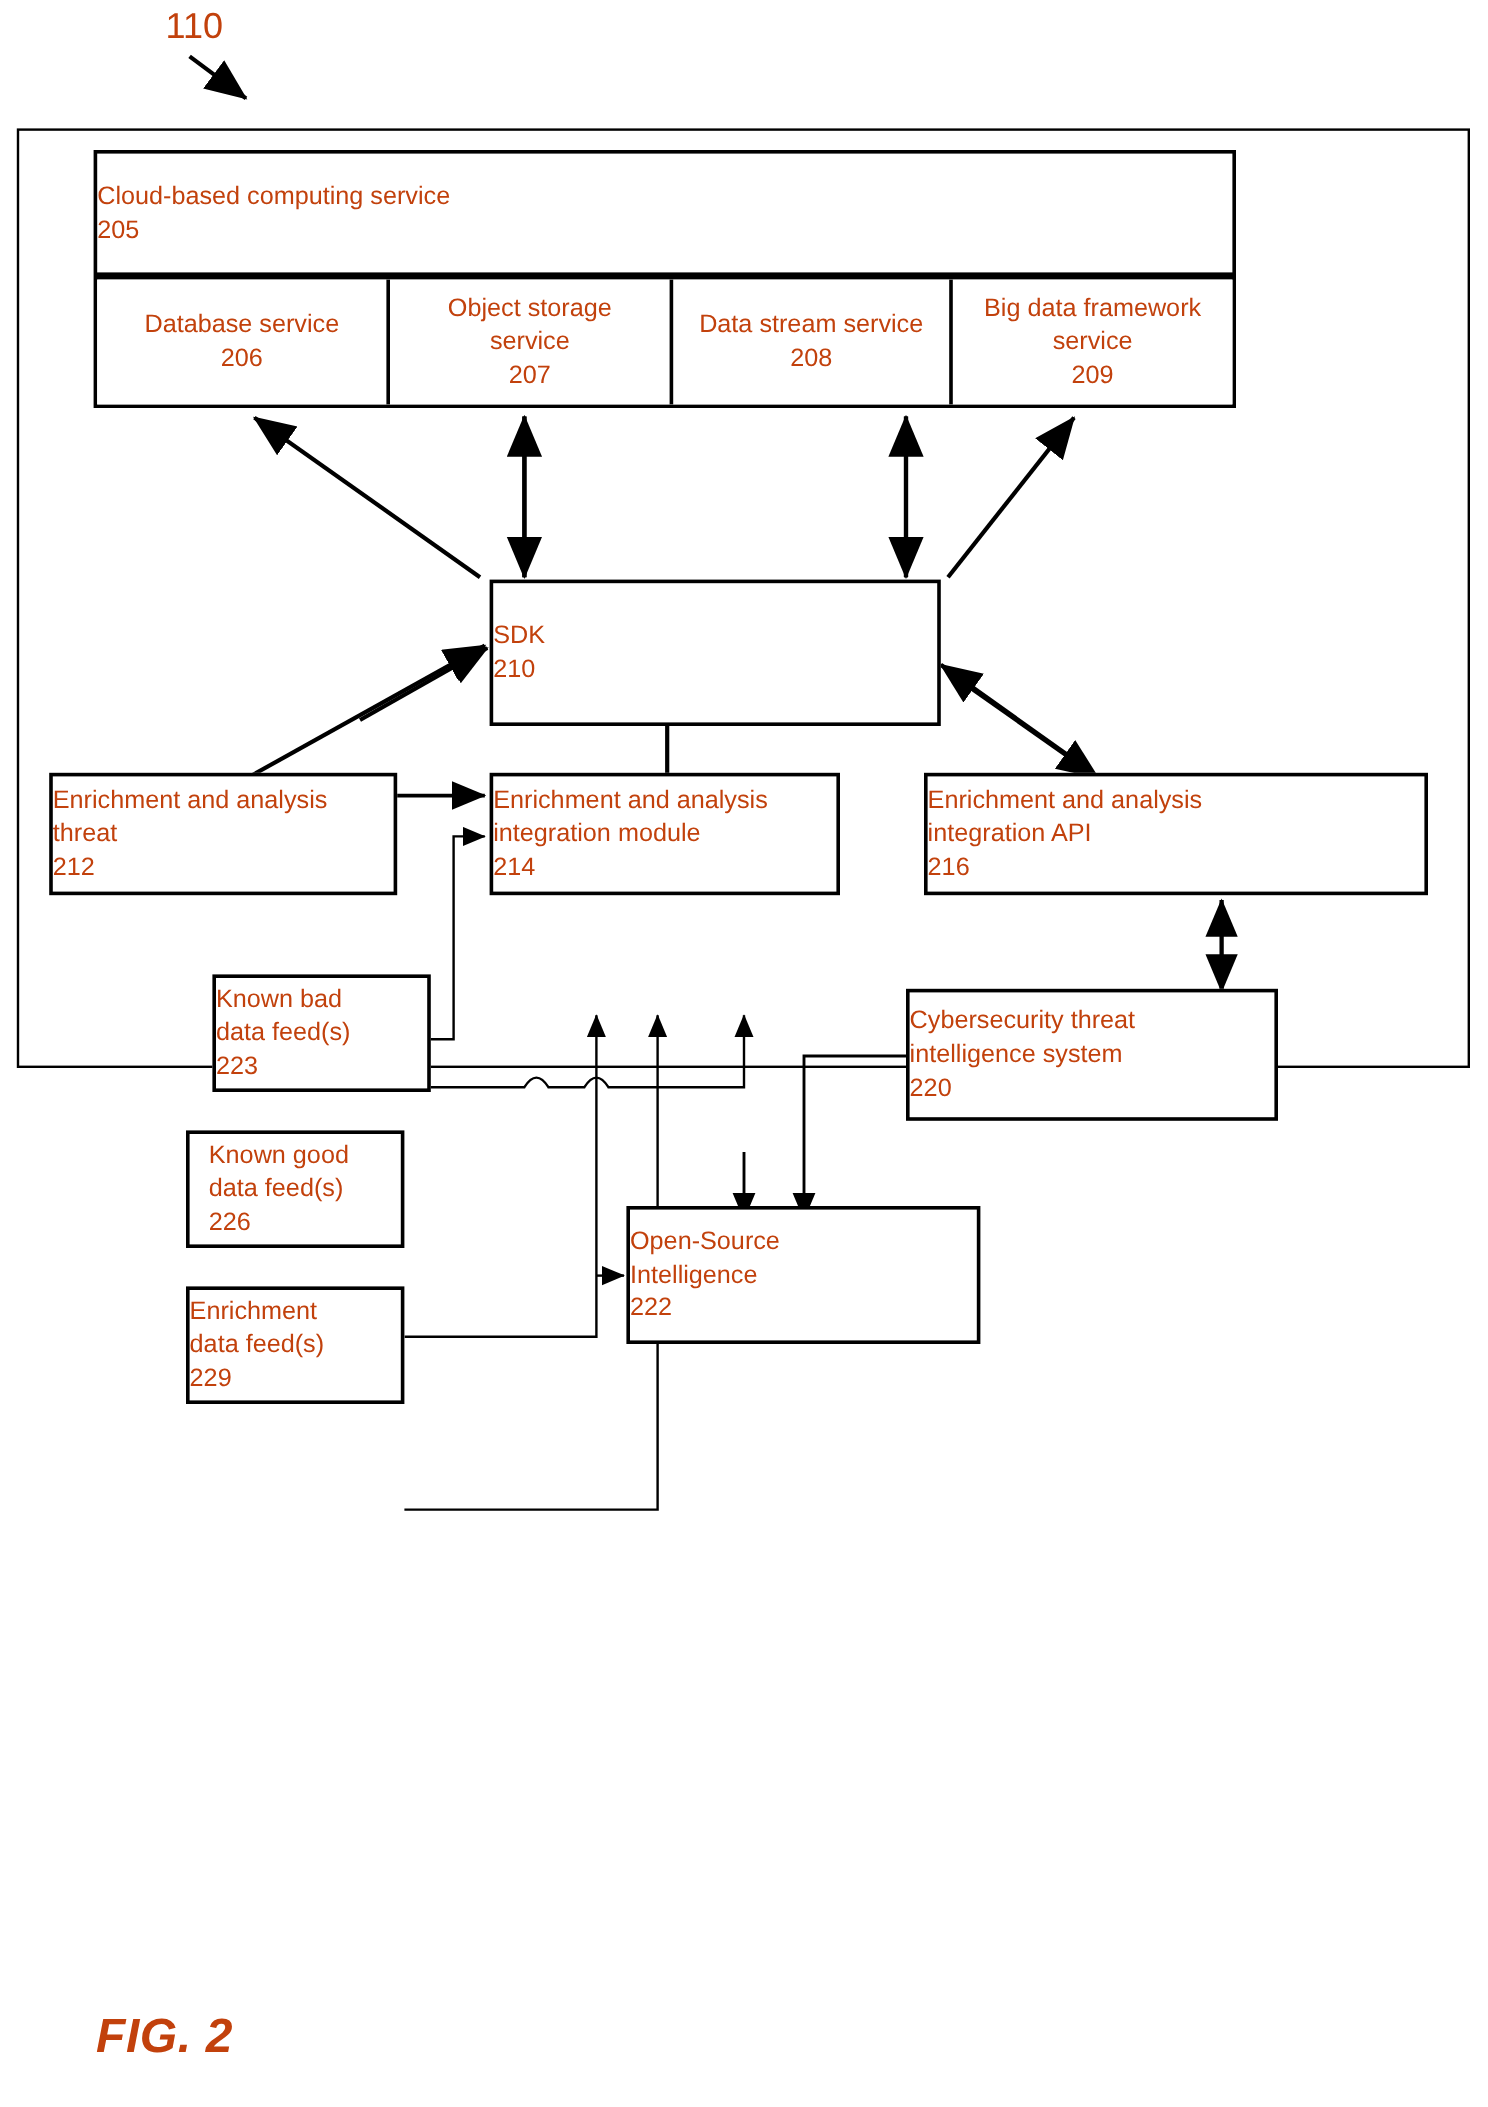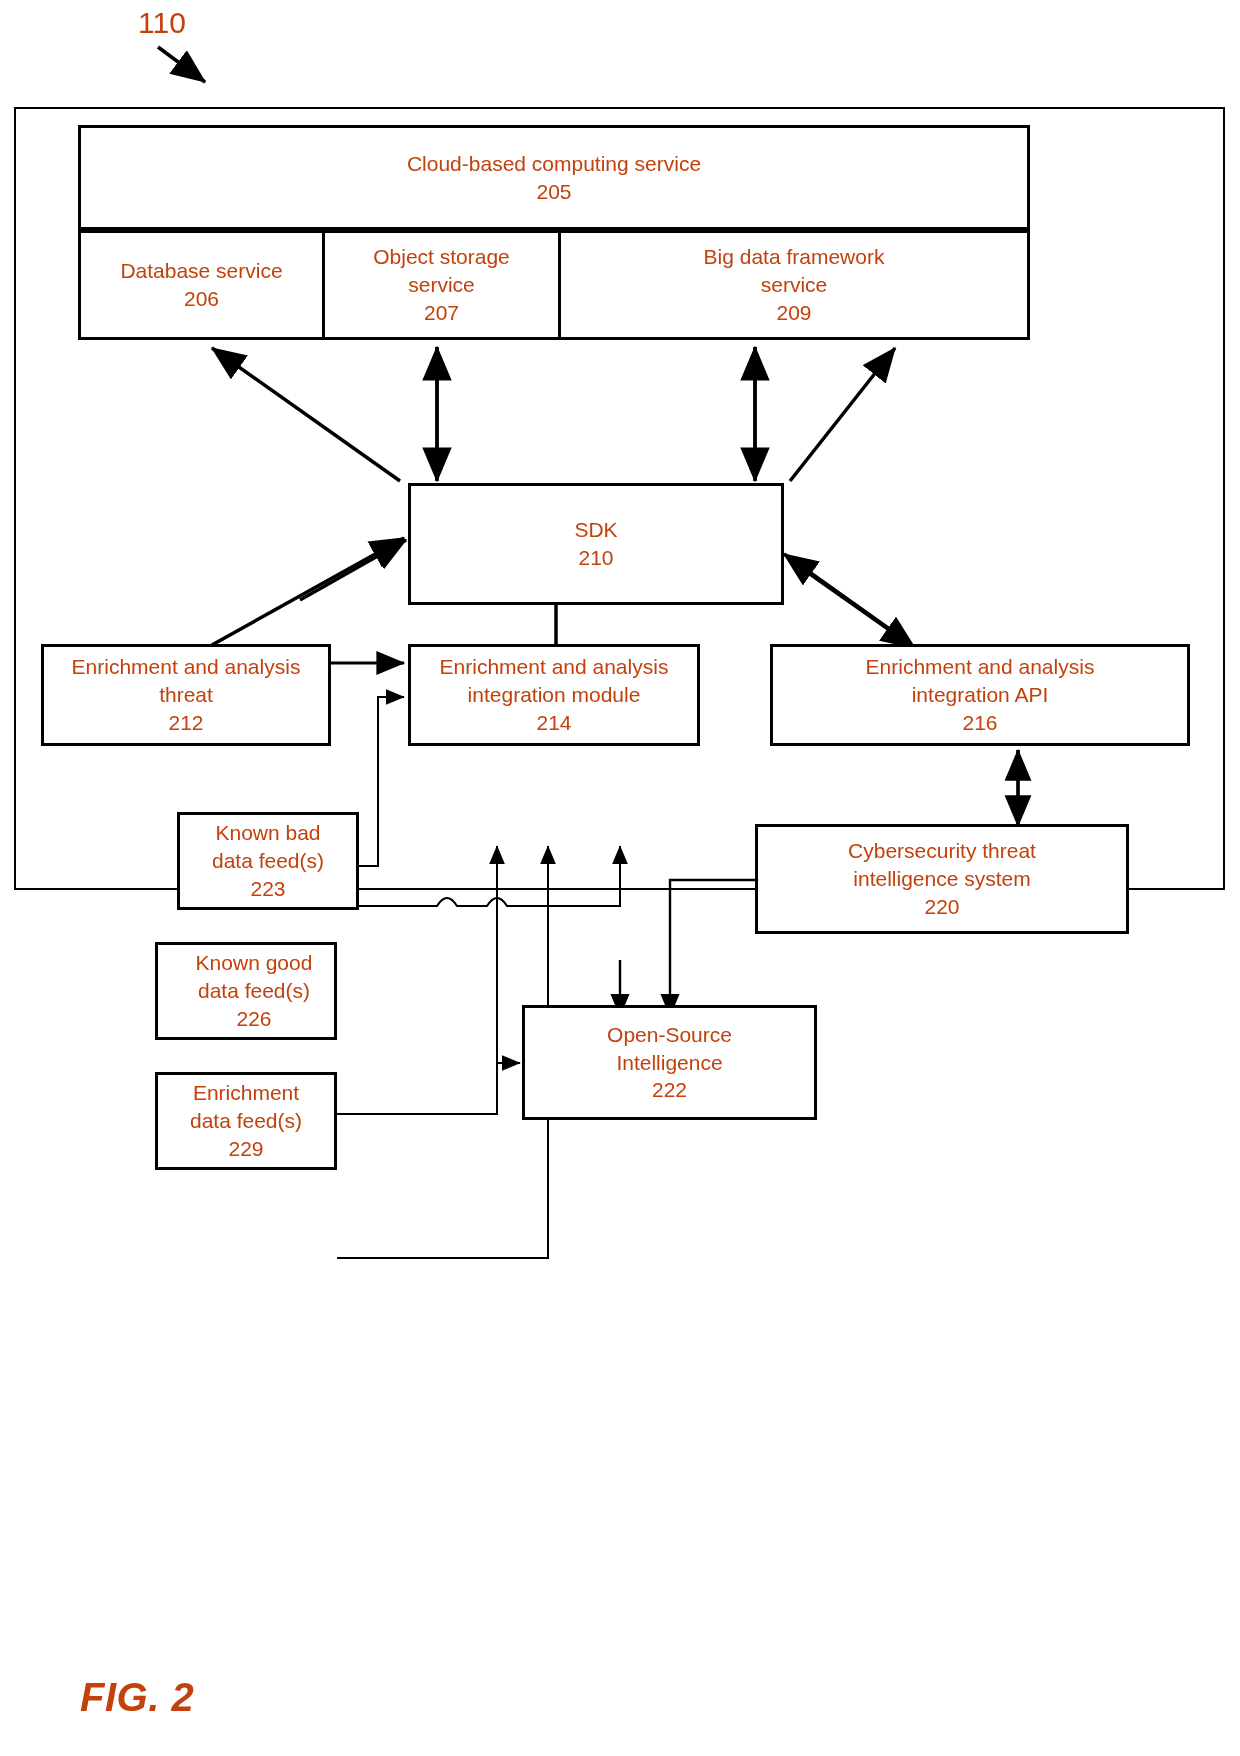--- a/index.html
+++ b/index.html
@@ -23,21 +23,21 @@
     width: 1240px;
     height: 1756px;
   }
   .box {
     position: absolute;
     box-sizing: border-box;
     border: 3px solid #000;
     background: #fff;
     display: flex;
     flex-direction: column;
-    align-items: center;
+    align-items: flex-start;
     justify-content: center;
     text-align: center;
     font-size: 21px;
     line-height: 1.32;
     z-index: 3;
   }
   .box .ln { display: block; white-space: nowrap; }
   .outer {
     position: absolute;
     box-sizing: border-box;
@@ -150,20 +150,24 @@
   <div class="box" style="left:78px; top:230px; width:952px; height:110px; flex-direction:row; padding:0;">
     <div class="cell first" style="position:relative; flex:0 0 241px; height:100%;">
       <span class="ln">Database service</span>
       <span class="ln">206</span>
     </div>
     <div class="cell" style="position:relative; flex:0 0 236px; height:100%;">
       <span class="ln">Object storage</span>
       <span class="ln">service</span>
       <span class="ln">207</span>
     </div>
+    <div class="cell" style="position:relative; flex:0 0 233px; height:100%;">
+      <span class="ln">Data stream service</span>
+      <span class="ln">208</span>
+    </div>
     <div class="cell" style="position:relative; flex:1 1 auto; height:100%;">
       <span class="ln">Big data framework</span>
       <span class="ln">service</span>
       <span class="ln">209</span>
     </div>
   </div>
 
   <div class="box" style="left:408px; top:483px; width:376px; height:122px;">
     <span class="ln">SDK</span>
     <span class="ln">210</span>
@@ -198,21 +202,21 @@
     <span class="ln">data feed(s)</span>
     <span class="ln">226</span>
   </div>
 
   <div class="box" style="left:155px; top:1072px; width:182px; height:98px;">
     <span class="ln">Enrichment</span>
     <span class="ln">data feed(s)</span>
     <span class="ln">229</span>
   </div>
 
-  <div class="box" style="left:755px; top:824px; width:374px; height:110px;">
+  <div class="box" style="left:755px; top:824px; width:310px; height:110px;">
     <span class="ln">Cybersecurity threat</span>
     <span class="ln">intelligence system</span>
     <span class="ln">220</span>
   </div>
 
   <div class="box" style="left:522px; top:1005px; width:295px; height:115px;">
     <span class="ln">Open-Source</span>
     <span class="ln">Intelligence</span>
     <span class="ln">222</span>
   </div>

